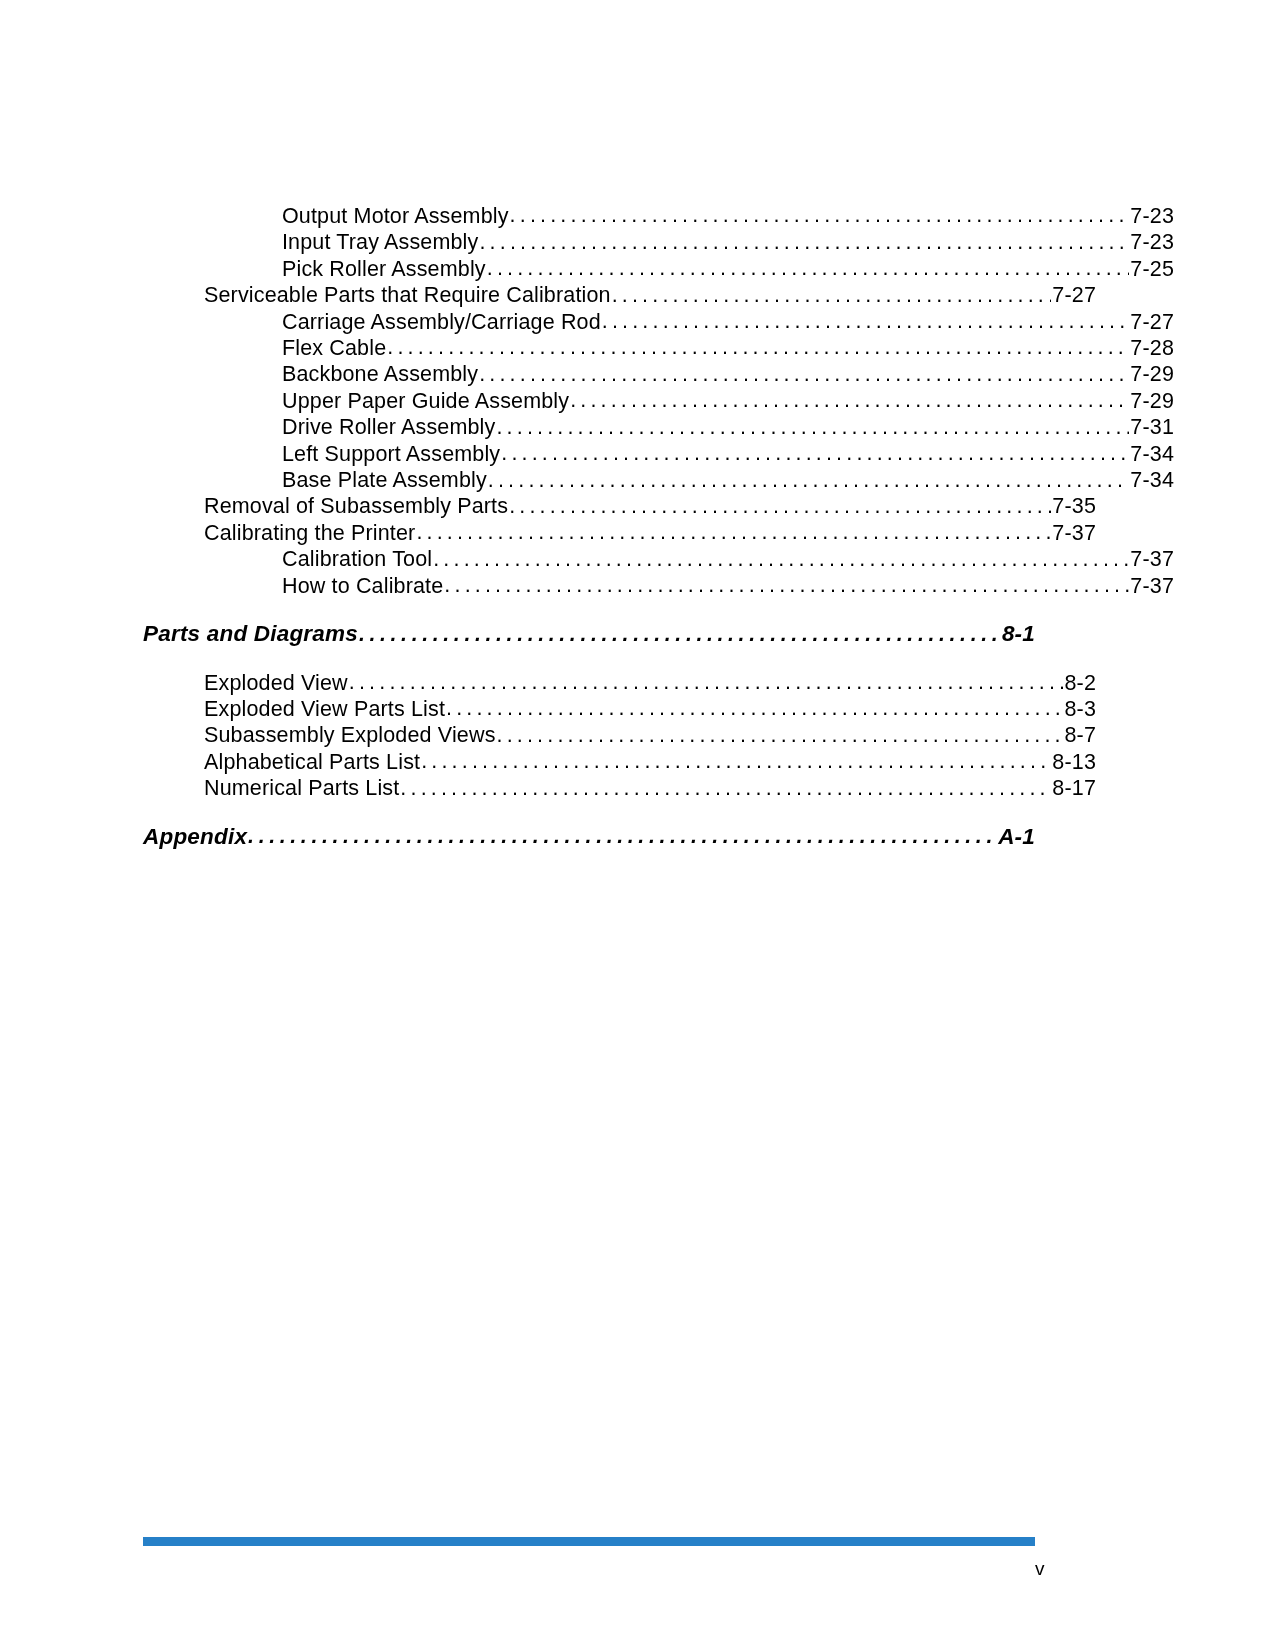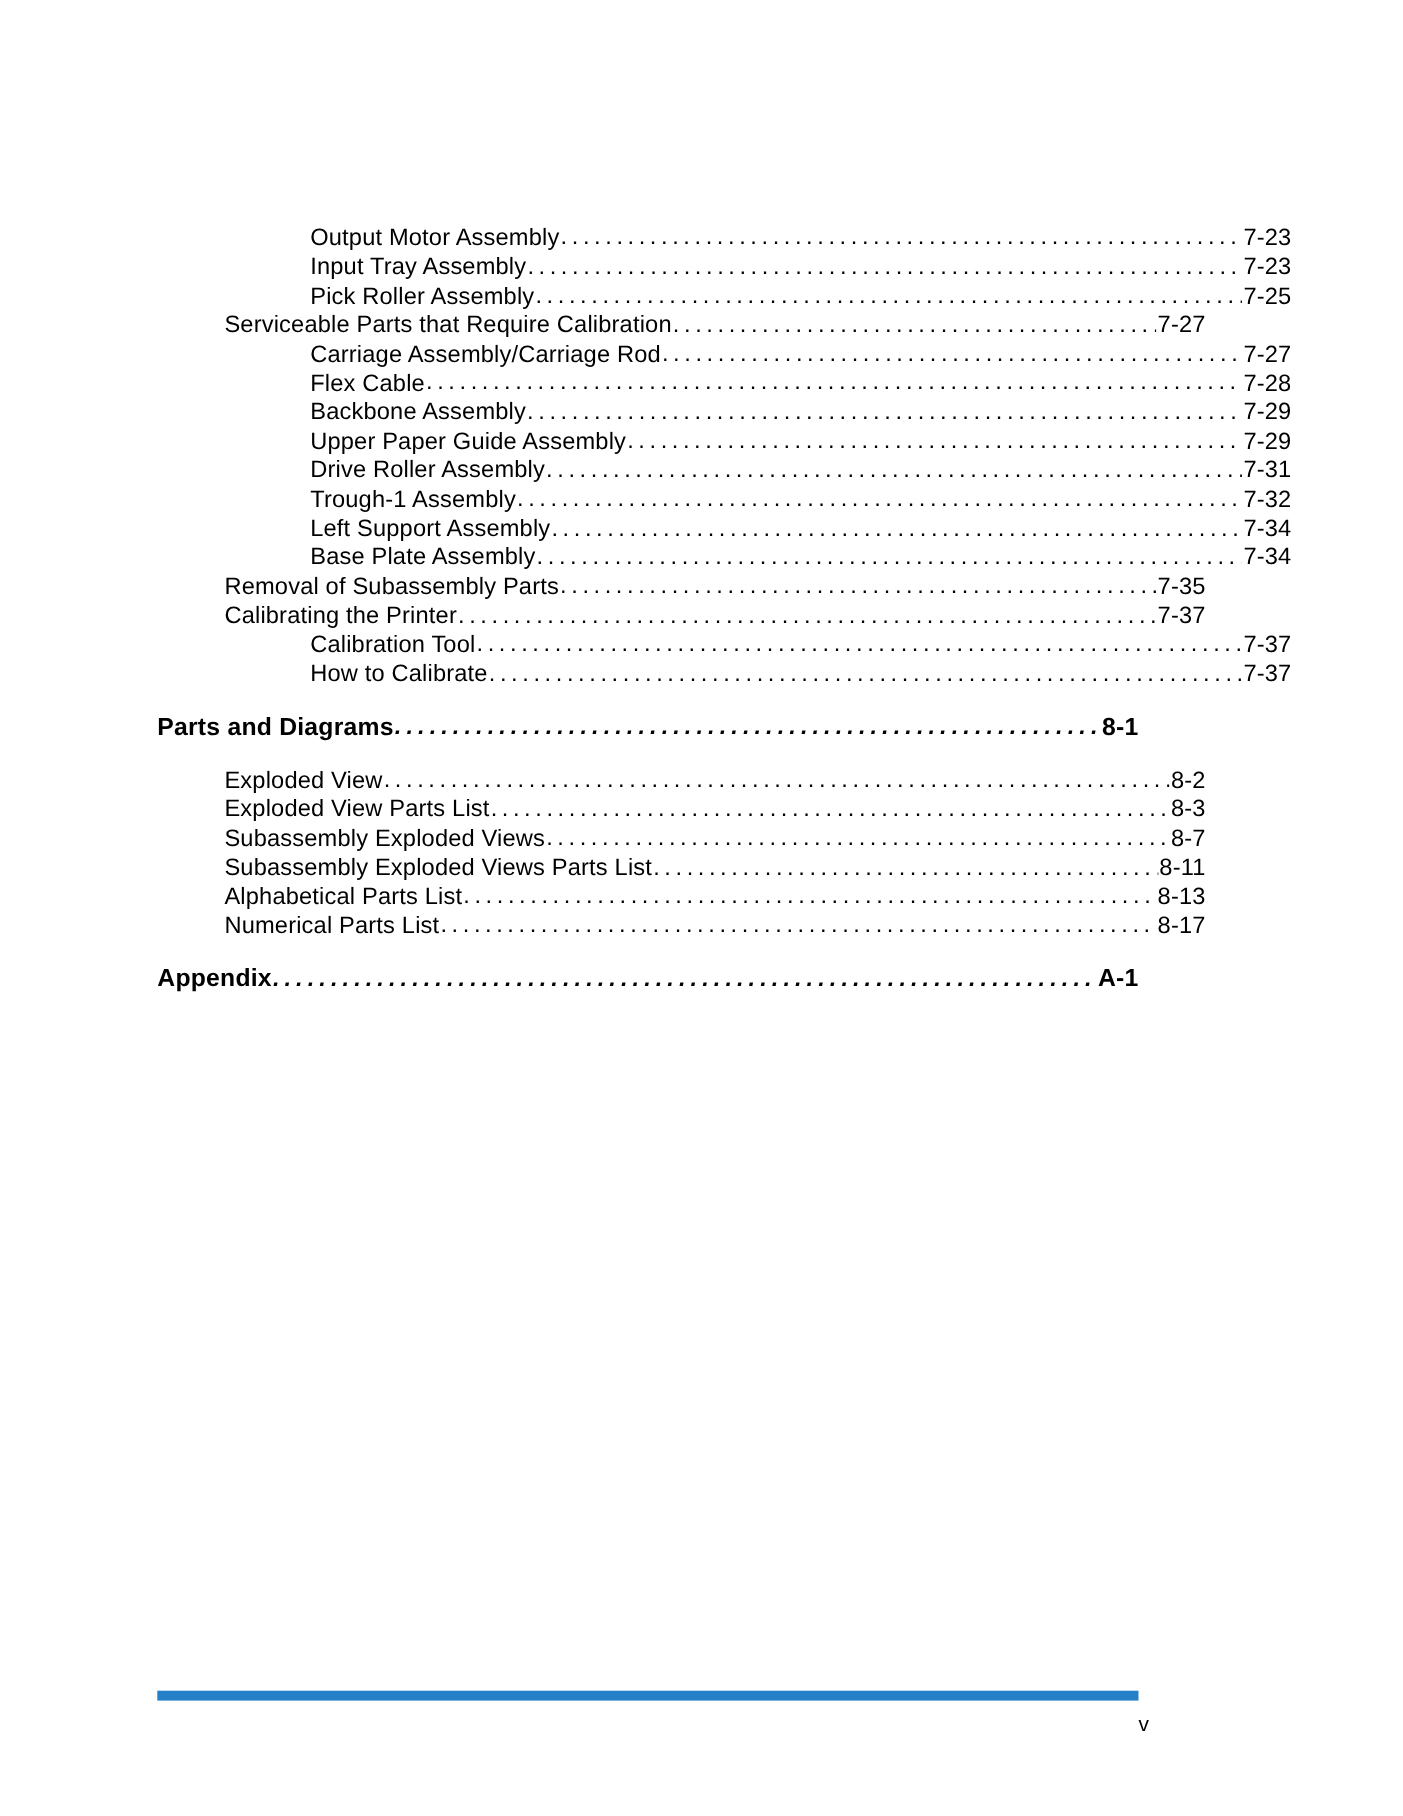--- a/index.html
+++ b/index.html
@@ -69,20 +69,21 @@
   }
 
   
   .lvl1 { margin-left: 0px; }
   .lvl2 { margin-left: 61px; }
   .lvl3 { margin-left: 139px; }
 
   .lvl1 .title,
   .lvl1 .pageno {
     font-weight: bold;
+    font-style: italic;
     font-size: 22.5px;
     letter-spacing: 0.2px;
   }
   .lvl1 .leader::before {
     font-weight: bold;
     font-style: italic;
     letter-spacing: -0.7px;
   }
 
   
@@ -153,25 +154,20 @@
         <span class="title">Upper Paper Guide Assembly</span>
         <span class="leader"></span>
         <span class="pageno">7-29</span>
       </div>
       <div class="entry lvl3">
         <span class="title">Drive Roller Assembly</span>
         <span class="leader"></span>
         <span class="pageno">7-31</span>
       </div>
       <div class="entry lvl3">
-        <span class="title">Trough-1 Assembly</span>
-        <span class="leader"></span>
-        <span class="pageno">7-32</span>
-      </div>
-      <div class="entry lvl3">
         <span class="title">Left Support Assembly</span>
         <span class="leader"></span>
         <span class="pageno">7-34</span>
       </div>
       <div class="entry lvl3">
         <span class="title">Base Plate Assembly</span>
         <span class="leader"></span>
         <span class="pageno">7-34</span>
       </div>
       <div class="entry lvl2">
@@ -208,25 +204,20 @@
         <span class="title">Exploded View Parts List</span>
         <span class="leader"></span>
         <span class="pageno">8-3</span>
       </div>
       <div class="entry lvl2">
         <span class="title">Subassembly Exploded Views</span>
         <span class="leader"></span>
         <span class="pageno">8-7</span>
       </div>
       <div class="entry lvl2">
-        <span class="title">Subassembly Exploded Views Parts List</span>
-        <span class="leader"></span>
-        <span class="pageno">8-11</span>
-      </div>
-      <div class="entry lvl2">
         <span class="title">Alphabetical Parts List</span>
         <span class="leader"></span>
         <span class="pageno">8-13</span>
       </div>
       <div class="entry lvl2">
         <span class="title">Numerical Parts List</span>
         <span class="leader"></span>
         <span class="pageno">8-17</span>
       </div>
       <div class="entry lvl1 gap-before gap-after">

